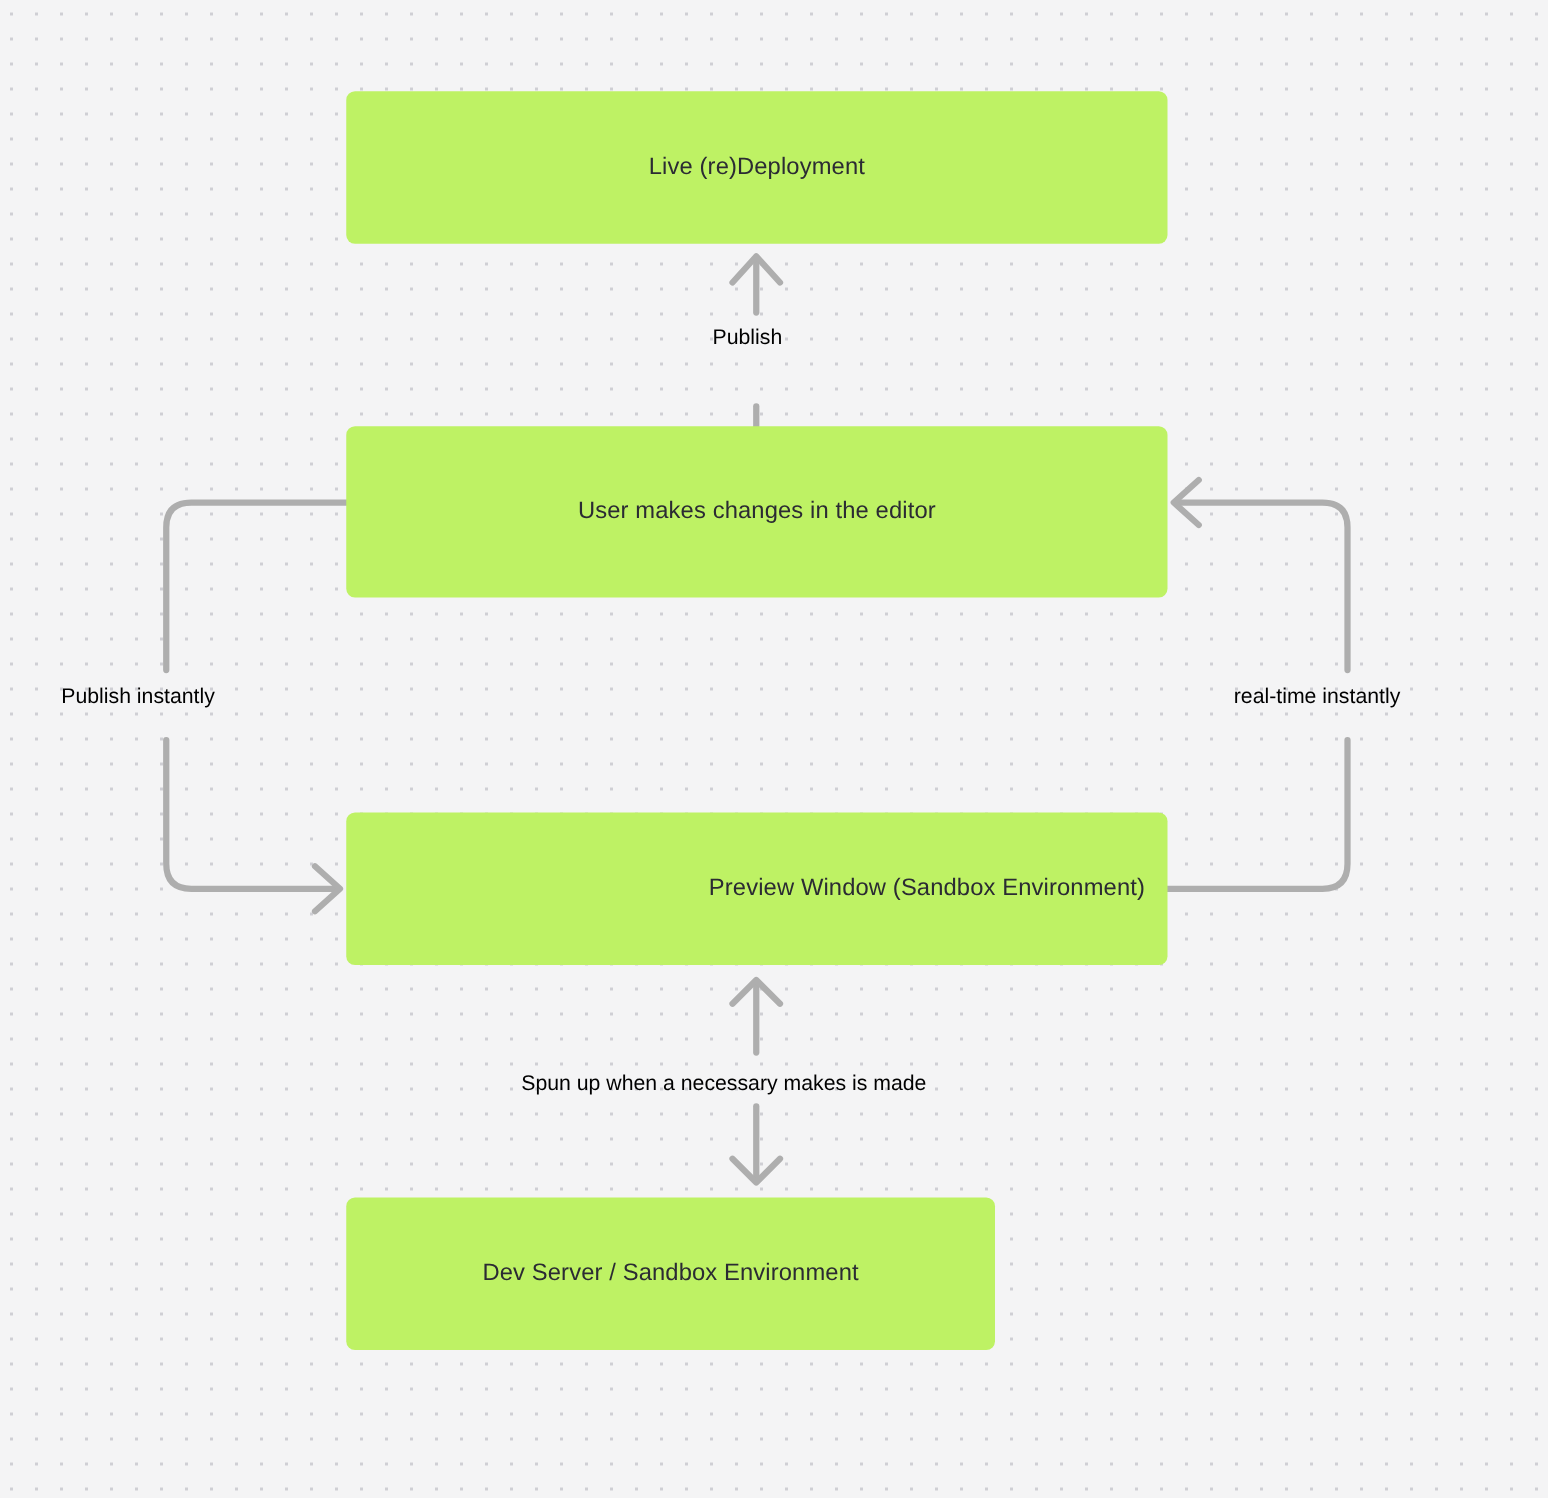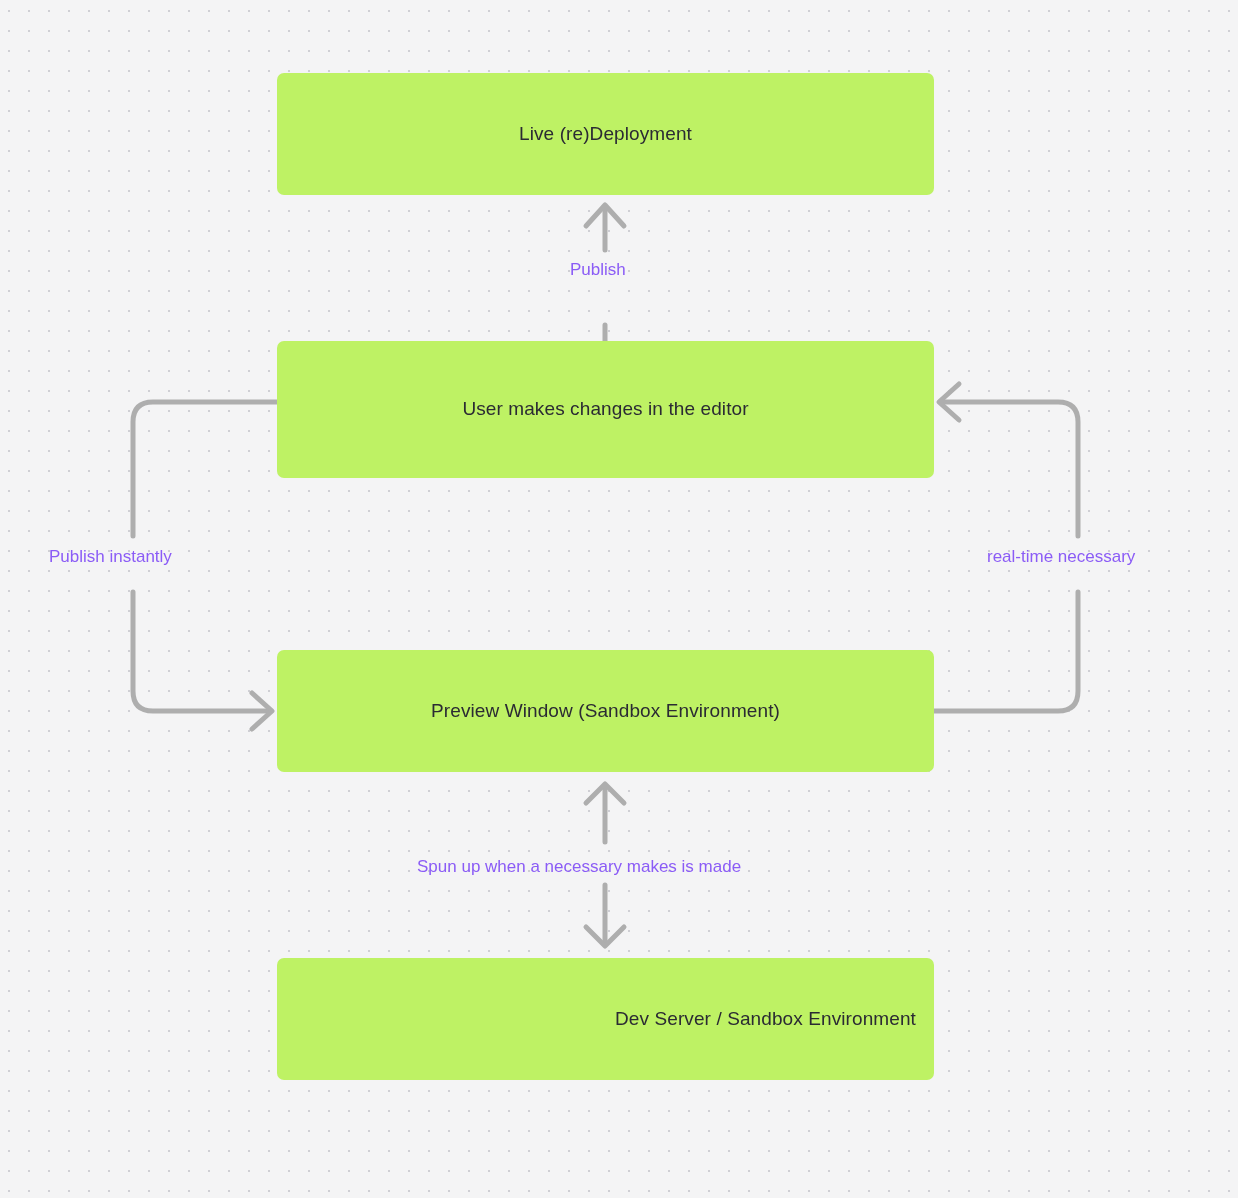--- a/index.html
+++ b/index.html
@@ -48,26 +48,26 @@
     text-align: center;
     color: #2b2b33;
     font-size: 19px;
     letter-spacing: 0.1px;
     line-height: 1.3;
     padding: 4px 18px;
   }
 
   #node-live        { left: 277px; top: 73px;  width: 657px; height: 122px; }
   #node-user        { left: 277px; top: 341px; width: 657px; height: 137px; }
-  #node-preview     { left: 277px; top: 650px; width: 657px; height: 122px; }
-  #node-devserver   { left: 277px; top: 958px; width: 657px; height: 122px; justify-content: flex-end; }
+  #node-preview     { left: 277px; top: 650px; width: 657px; height: 122px; justify-content: flex-end; }
+  #node-devserver   { left: 277px; top: 958px; width: 519px; height: 122px; }
 
   .edge-label {
     position: absolute;
-    color: #8b5cf6;
+    color: #000000;
     font-size: 17px;
     white-space: nowrap;
     background: transparent;
     line-height: 1;
   }
   #label-publish   { left: 570px; top: 261px; }
   #label-updates   { left: 49px;  top: 548px; }
   #label-realtime  { left: 987px; top: 548px; }
   #label-spun      { left: 417px; top: 858px; }
 </style>
@@ -115,14 +115,14 @@
 <div class="node" id="node-preview">
   <span>Preview Window (Sandbox Environment)</span>
 </div>
 
 <div class="node" id="node-devserver">
   <span>Dev Server / Sandbox Environment</span>
 </div>
 
 <div class="edge-label" id="label-publish">Publish</div>
 <div class="edge-label" id="label-updates">Publish instantly</div>
-<div class="edge-label" id="label-realtime">real-time necessary</div>
+<div class="edge-label" id="label-realtime">real-time instantly</div>
 <div class="edge-label" id="label-spun">Spun up when a necessary makes is made</div>
 
 </body></html>

